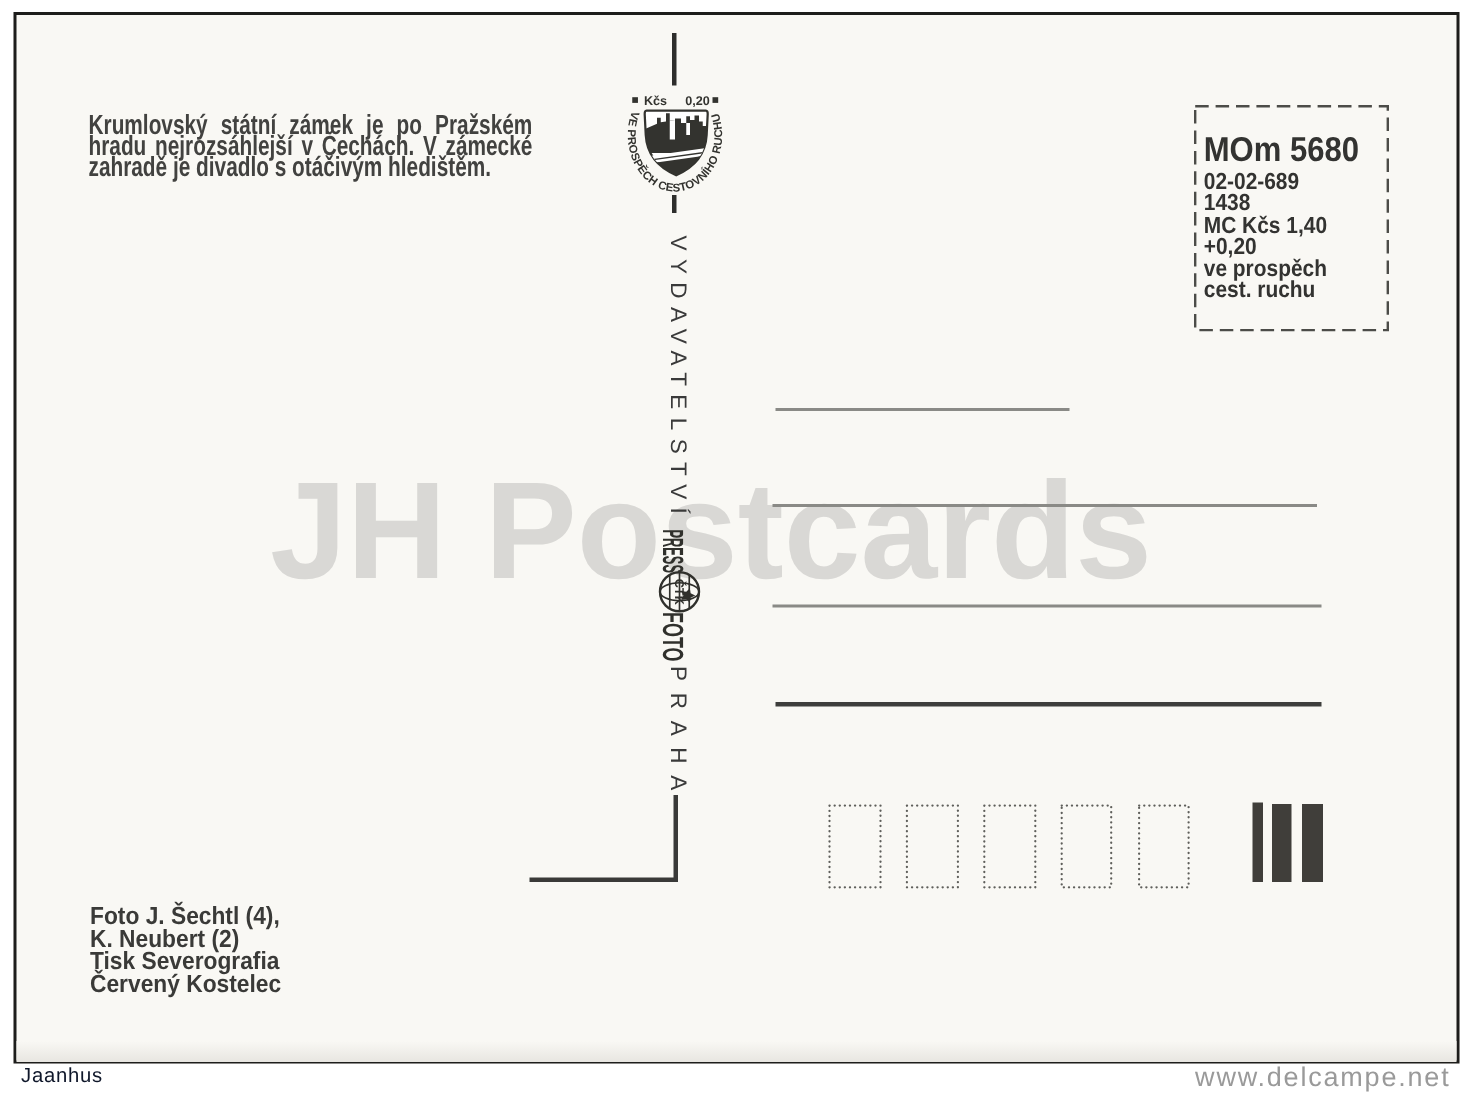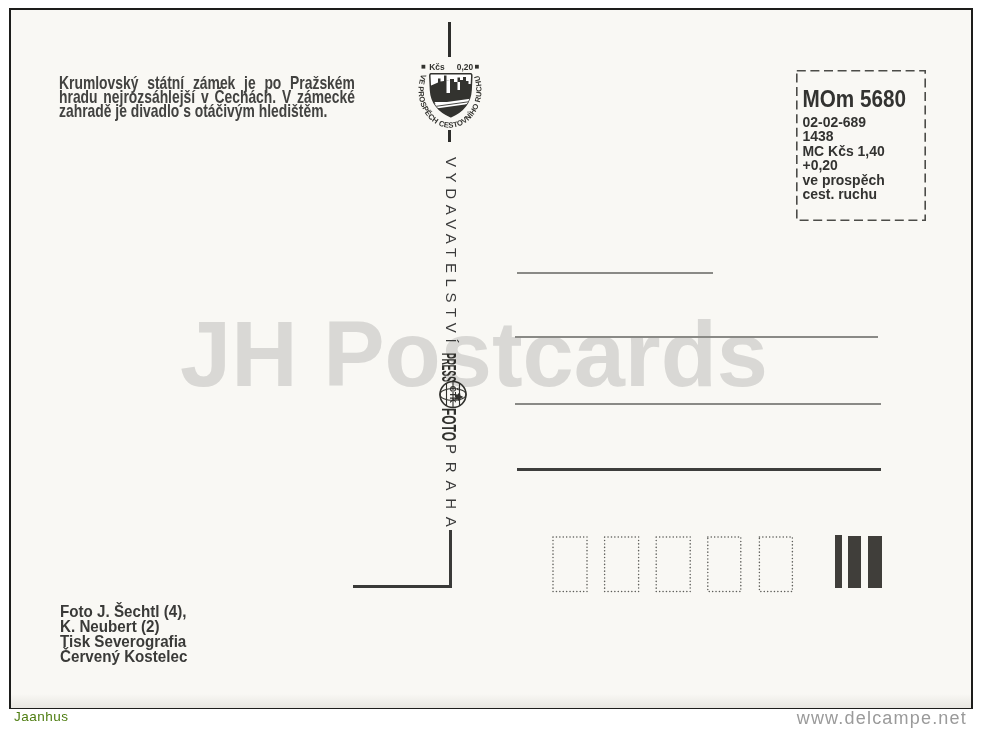--- a/index.html
+++ b/index.html
@@ -113,15 +113,15 @@
 <div class="abs" style="left:835px;top:535px;width:6.5px;height:53px;background:#403e3a;"></div>
 
 <div class="abs" style="left:848px;top:536px;width:13px;height:52px;background:#403e3a;"></div>
 
 <div class="abs" style="left:868px;top:536px;width:13.5px;height:52px;background:#403e3a;"></div>
 
 <div class="abs" style="left:60px;top:604px;font-size:16.5px;line-height:14.9px;font-weight:bold;color:#3a3a38;transform:scaleX(0.92);transform-origin:0 0;">
   Foto J. Šechtl (4),<br>K. Neubert (2)<br>Tisk Severografia<br>Červený Kostelec
 </div>
 
-<div class="abs" style="left:14px;top:709px;font-size:13.5px;color:#4d7c0f;letter-spacing:0.5px;">Jaanhus</div>
+<div class="abs" style="left:14px;top:709px;font-size:13.5px;color:#0f172a;letter-spacing:0.5px;">Jaanhus</div>
 
 <div class="abs" style="right:15px;top:708px;font-size:18px;letter-spacing:1.2px;color:#9a9a9a;">www.delcampe.net</div>
 
 </body></html>

